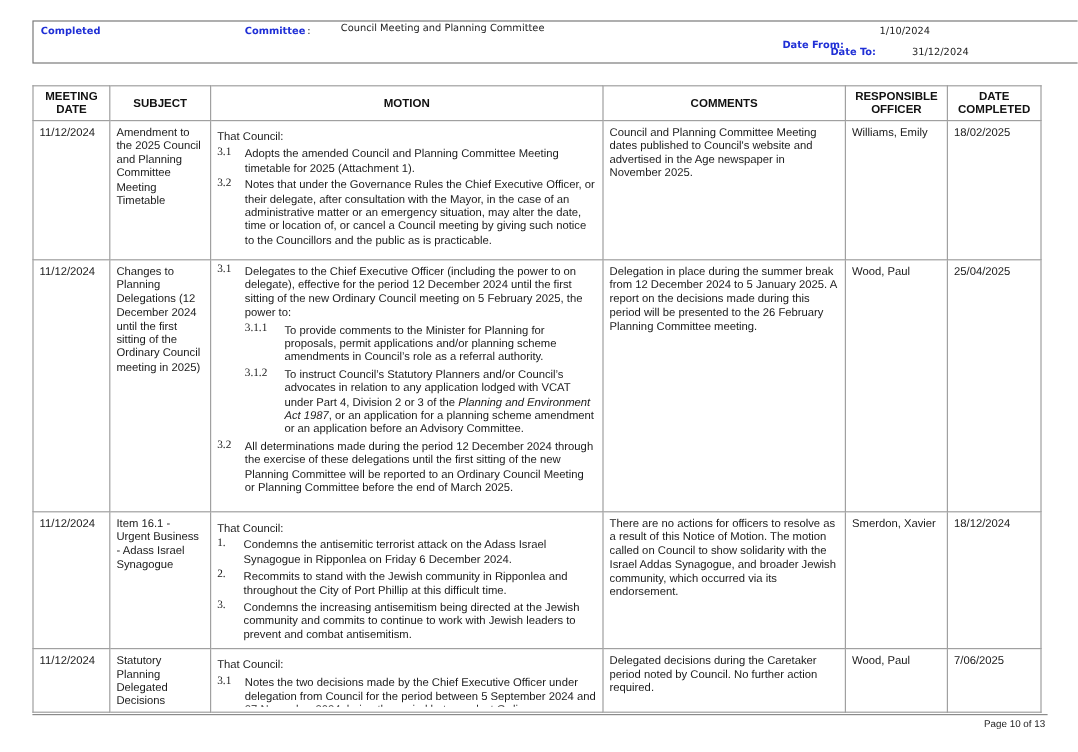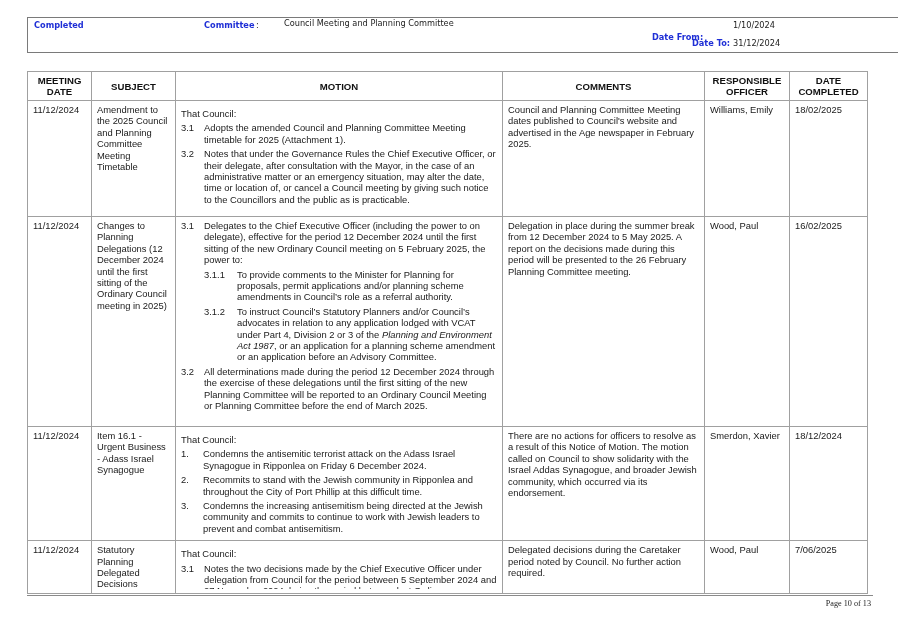--- a/index.html
+++ b/index.html
@@ -10,41 +10,41 @@
   .hdr .lbl { position:absolute; color:#1f2fd6; font-weight:bold; }
   .hdr .val { position:absolute; color:#222; }
   table.reg { position:absolute; left:27px; top:71px; width:840px; border-collapse:collapse;
               table-layout:fixed; font-size:9.4px; line-height:11.4px; }
   table.reg th, table.reg td { border:1.5px solid #a0a0a0; vertical-align:top; padding:3px 5px; }
   table.reg th { font-weight:bold; font-size:9.6px; line-height:11px; vertical-align:middle;
                  height:24px; color:#111; padding:2px 3px; }
   td.c { text-align:left; }
   .mline { margin:4px 0 3px 0; }
   .item { display:flex; margin:0 0 3px 0; }
-  .item .num { flex:0 0 17px; }
+  .item .num { flex:0 0 17px;font-family:Liberation Serif, serif; }
   .item .num2 { flex:0 0 23px; }
   .item .num3 { flex:0 0 33px; }
   .item .txt { flex:1; }
   .sub { padding-left:23px; }
   .footline { position:absolute; left:27px; top:595px; width:846px; height:0; border-top:1.5px solid #8a8a8a; }
-  .pageno { position:absolute; right:27px; top:599px; font-family:Liberation Serif, serif; font-size:8.2px; color:#222; }
+  .pageno { position:absolute; right:27px; top:599px; font-family:Liberation Sans, sans-serif; font-size:8.2px; color:#222; }
   .cut { height:52px; overflow:hidden; }
 </style>
 </head>
 <body>
 
 <div class="hdr">
   <span class="lbl" style="left:6px;top:2px;">Completed</span>
   <span class="lbl" style="left:176px;top:2px;">Committee</span>
     <span class="val" style="left:228px;top:2px;">:</span>
   <span class="val" style="left:256px;top:0;">Council Meeting and Planning Committee</span>
   <span class="lbl" style="left:624px;top:14px;">Date From:</span>
   <span class="val" style="left:705px;top:2px;">1/10/2024</span>
   <span class="lbl" style="left:624px;top:20px;padding-left:40px;">Date To:</span>
-  <span class="val" style="left:705px;top:20px;text-align:center;">31/12/2024</span>
+  <span class="val" style="left:732px;top:20px;text-align:center;">31/12/2024</span>
 </div>
 
 <table class="reg">
   <colgroup>
     <col style="width:64px">
       <col style="width:84px">
       <col style="width:327px">
     <col style="width:202px">
       <col style="width:85px">
       <col style="width:78px">
@@ -68,21 +68,21 @@
         <div class="mline">That Council:</div>
         <div class="item">
           <span class="num num2">3.1</span>
           <span class="txt">Adopts the amended Council and Planning Committee Meeting timetable for 2025 (Attachment 1).</span>
         </div>
         <div class="item">
           <span class="num num2">3.2</span>
           <span class="txt">Notes that under the Governance Rules the Chief Executive Officer, or their delegate, after consultation with the Mayor, in the case of an administrative matter or an emergency situation, may alter the date, time or location of, or cancel a Council meeting by giving such notice to the Councillors and the public as is practicable.</span>
         </div>
       </td>
-      <td>Council and Planning Committee Meeting dates published to Council's website and advertised in the Age newspaper in February 2025.</td>
+      <td>Council and Planning Committee Meeting dates published to Council's website and advertised in the Age newspaper in November 2025.</td>
       <td>Williams, Emily</td>
       <td>18/02/2025</td>
     </tr>
 
     <tr style="height:210px;">
       <td>11/12/2024</td>
       <td class="c">Changes to Planning Delegations (12 December 2024 until the first sitting of the Ordinary Council meeting in 2025)</td>
       <td>
         <div class="item">
           <span class="num num2">3.1</span>
@@ -94,23 +94,23 @@
         </div>
         <div class="item sub">
           <span class="num num3">3.1.2</span>
           <span class="txt"><span>To instruct Council’s Statutory Planners and/or Council’s advocates in relation to any application lodged with VCAT under Part 4, Division 2 or 3 of the </span><i>Planning and Environment Act 1987</i><span>, or an application for a planning scheme amendment or an application before an Advisory Committee.</span></span>
         </div>
         <div class="item">
           <span class="num num2">3.2</span>
           <span class="txt">All determinations made during the period 12 December 2024 through the exercise of these delegations until the first sitting of the new Planning Committee will be reported to an Ordinary Council Meeting or Planning Committee before the end of March 2025.</span>
         </div>
       </td>
-      <td>Delegation in place during the summer break from 12 December 2024 to 5 May 2025. A report on the decisions made during this period will be presented to the 26 February Planning Committee meeting.</td>
+      <td>Delegation in place during the summer break from 12 December 2024 to 5 January 2025. A report on the decisions made during this period will be presented to the 26 February Planning Committee meeting.</td>
       <td>Wood, Paul</td>
-      <td>16/02/2025</td>
+      <td>25/04/2025</td>
     </tr>
 
     <tr style="height:108px;">
       <td>11/12/2024</td>
       <td class="c">Item 16.1 - Urgent Business - Adass Israel Synagogue</td>
       <td>
         <div class="mline">That Council:</div>
         <div class="item">
           <span class="num" style="flex:0 0 22px;">1.</span>
           <span class="txt">Condemns the antisemitic terrorist attack on the Adass Israel Synagogue in Ripponlea on Friday 6 December 2024.</span>

